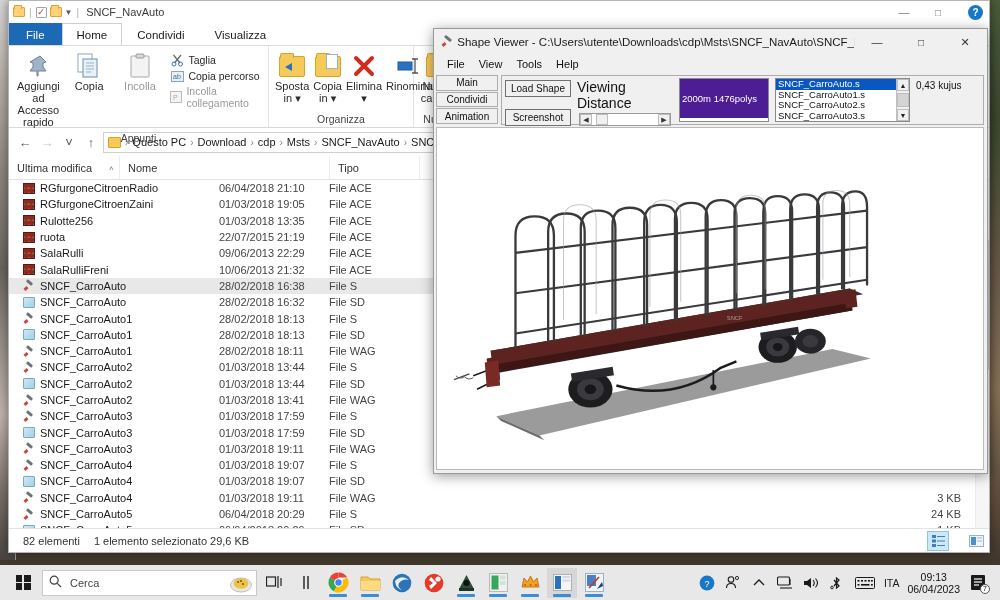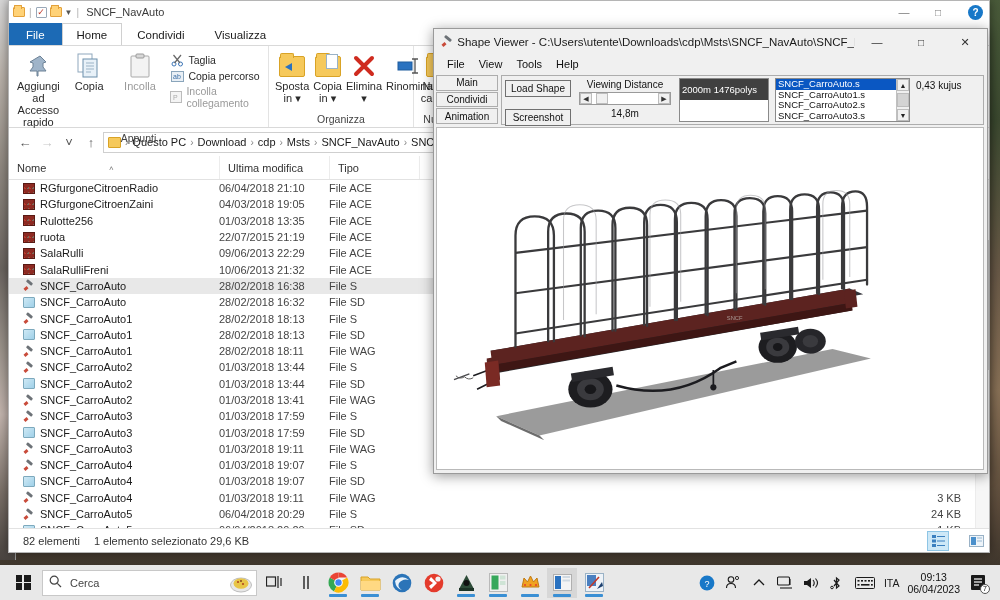--- a/index.html
+++ b/index.html
@@ -156,28 +156,28 @@
   .sv-panel{
     flex:1; border:1px solid #adadad; display:flex; align-items:flex-start; gap:6px;
     padding:2px 3px; background:#f0f0f0; height:50px;
   }
   .btn-col{ display:flex; flex-direction:column; gap:12px; padding-top:2px;}
   .w-btn{
     border:1px solid #707070; background:#f0f0f0; font-size:10px; color:#111;
     padding:2px 5px; min-width:58px; text-align:center;
   }
   .vd-col{ width:96px; display:flex; flex-direction:column; align-items:center; padding-top:1px;}
-  .vd-label{ font-size:10px; color:#111; }
+  .vd-label{ font-size:14px; color:#111; }
   .vd-scroll{ width:92px; height:13px; border:1px solid #9a9a9a; background:#fff; display:flex; margin-top:2px;}
   .vd-arrow{ width:12px; background:#f0f0f0; border:1px solid #bdbdbd; font-size:7px;
              display:flex;align-items:center;justify-content:center;color:#333;}
   .vd-thumb{ width:12px; background:#f0f0f0; border:1px solid #bdbdbd; margin-left:4px;}
   .vd-val{ font-size:10px; color:#111; margin-top:3px;}
   .poly-box{ width:90px; height:44px; border:1px solid #8a8a8a; background:#fff; padding:0;}
-  .poly-sel{ background:#404040; color:#fff; font-size:9.5px; padding:5px 2px; white-space:nowrap;}
+  .poly-sel{ background:#4c1d95; color:#fff; font-size:9.5px; padding:14px 2px; white-space:nowrap;}
   .lb{ width:135px; height:44px; border:1px solid #8a8a8a; background:#fff; display:flex;}
   .lb-items{ flex:1; }
   .lb-item{ font-size:9.5px; color:#111; padding:0 2px; line-height:10.6px; white-space:nowrap;}
   .lb-item.sel{ background:#0a57c2; color:#fff;}
   .lb-sb{ width:13px; background:#f0f0f0; border-left:1px solid #c0c0c0; display:flex; flex-direction:column;}
   .lb-sb .a{ height:12px; display:flex;align-items:center;justify-content:center;font-size:7px;color:#222;
              border:1px solid #bdbdbd; background:#f0f0f0;}
   .lb-sb .t{ height:14px; background:#d4d4d4; border:1px solid #bdbdbd; margin-top:2px;}
   .kujus{ font-size:10px; color:#111; padding-top:2px;}
   .sv-canvas{ flex:1; background:#ffffff; border:1px solid #b9b9b9; margin:2px 3px 3px 2px; position:relative; overflow:hidden;}
@@ -387,22 +387,22 @@
         <span class="crumb-sep">›</span>
         <span>Msts</span>
         <span class="crumb-sep">›</span>
         <span>SNCF_NavAuto</span>
         <span class="crumb-sep">›</span>
         <span>SNCF_Na</span>
       </div>
     </div>
 
     <div class="col-head">
+      <div style="width:110px">Ultima modifica</div>
       <div style="width:210px">Nome</div>
-      <div style="width:110px">Ultima modifica</div>
       <div style="width:90px">Tipo</div>
       <div style="flex:1"></div>
       <div class="sort-arrow" style="border:none">˄</div>
     </div>
 
     <div class="listwrap">
       <div class="filelist" id="filelist">
           <div class="frow">
             <div class="fname" style="width:210px">
               <span class="ico-ace"></span>
@@ -410,21 +410,21 @@
             </div>
             <div class="fdate" style="width:110px">06/04/2018 21:10</div>
             <div class="ftype" style="width:90px">File ACE</div>
             <div class="fsize" style="flex:1"></div>
           </div>
           <div class="frow">
             <div class="fname" style="width:210px">
               <span class="ico-ace"></span>
               <span>RGfurgoneCitroenZaini</span>
             </div>
-            <div class="fdate" style="width:110px">04/03/2018 19:05</div>
+            <div class="fdate" style="width:110px">01/03/2018 19:05</div>
             <div class="ftype" style="width:90px">File ACE</div>
             <div class="fsize" style="flex:1"></div>
           </div>
           <div class="frow">
             <div class="fname" style="width:210px">
               <span class="ico-ace"></span>
               <span>Rulotte256</span>
             </div>
             <div class="fdate" style="width:110px">01/03/2018 13:35</div>
             <div class="ftype" style="width:90px">File ACE</div>

